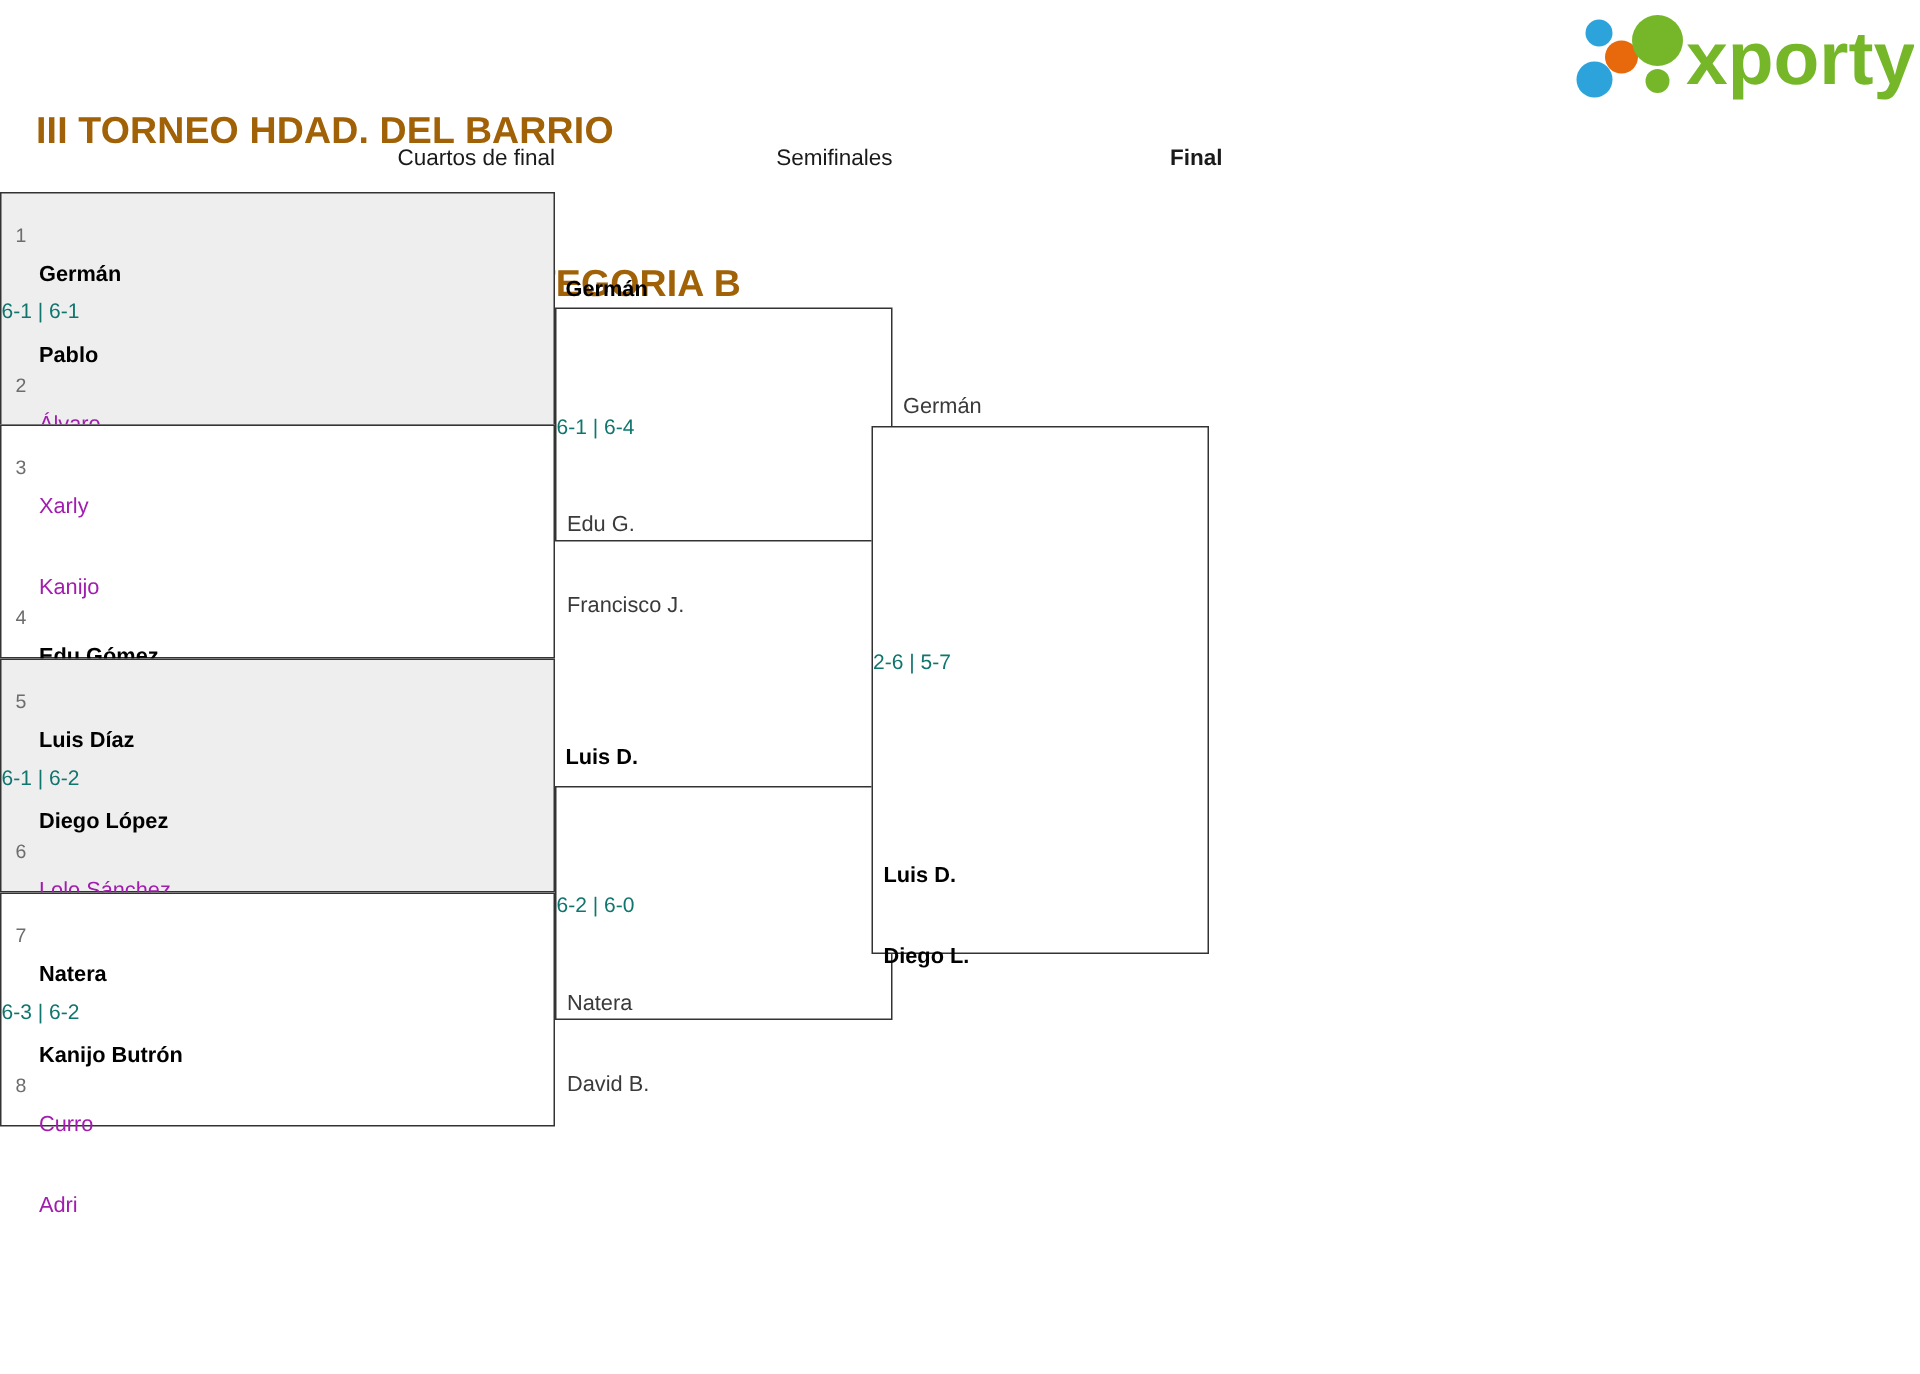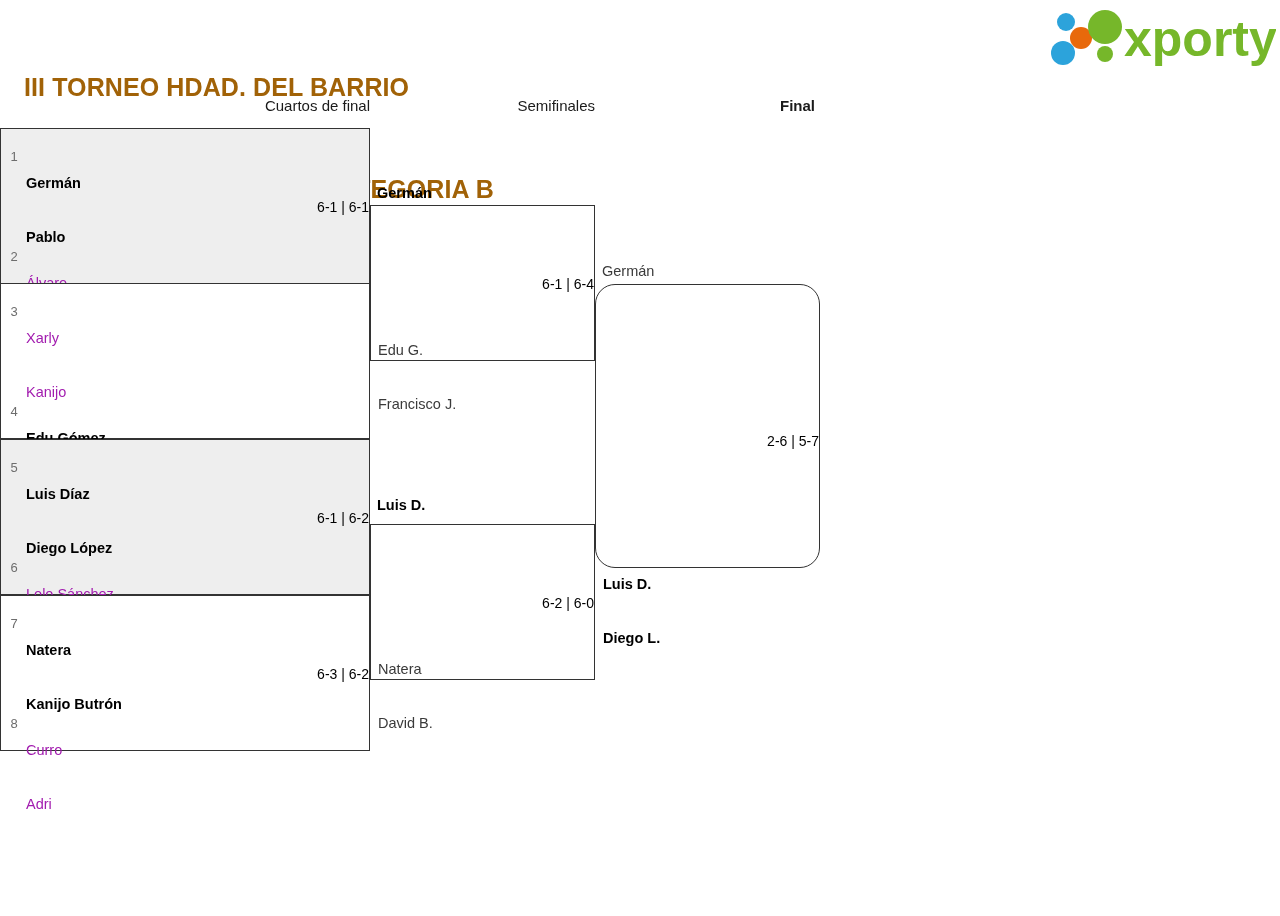--- a/index.html
+++ b/index.html
@@ -62,21 +62,21 @@
   .qf.q2 { top: 283px; }
   .qf.q3 { top: 439px; }
   .qf.q4 { top: 595px; }
 
   
   .sf { left: 370px; width: 225px; height: 156px; }
   .sf.s1 { top: 205px; }
   .sf.s2 { top: 524px; }
 
   
-  .fn { left: 595px; width: 225px; height: 284px; top: 284px; border-radius: 20px; }
+  .fn { left: 581px; width: 225px; height: 352px; top: 284px; }
 
   
   .entry {
     position: absolute;
     left: 0;
     width: 100%;
     height: 38px;
   }
   .entry .seed {
     position: absolute;
@@ -118,23 +118,23 @@
     white-space: pre;
   }
   .ext-entry.winner .names { color: #000000; font-weight: bold; }
   .ext-entry .p1, .ext-entry .p2 { display: block; }
 
   
   .score {
     position: absolute;
     left: 0; width: 100%;
     top: 69px;
-    text-align: right;
+    text-align: left;
     font-size: 14px;
-    color: #000000;
+    color: #0f766e;
     line-height: 18px;
     white-space: pre;
   }
   .fn .score { top: 147px; }
 </style>
 </head>
 <body>
 
 <div id="page">
 

